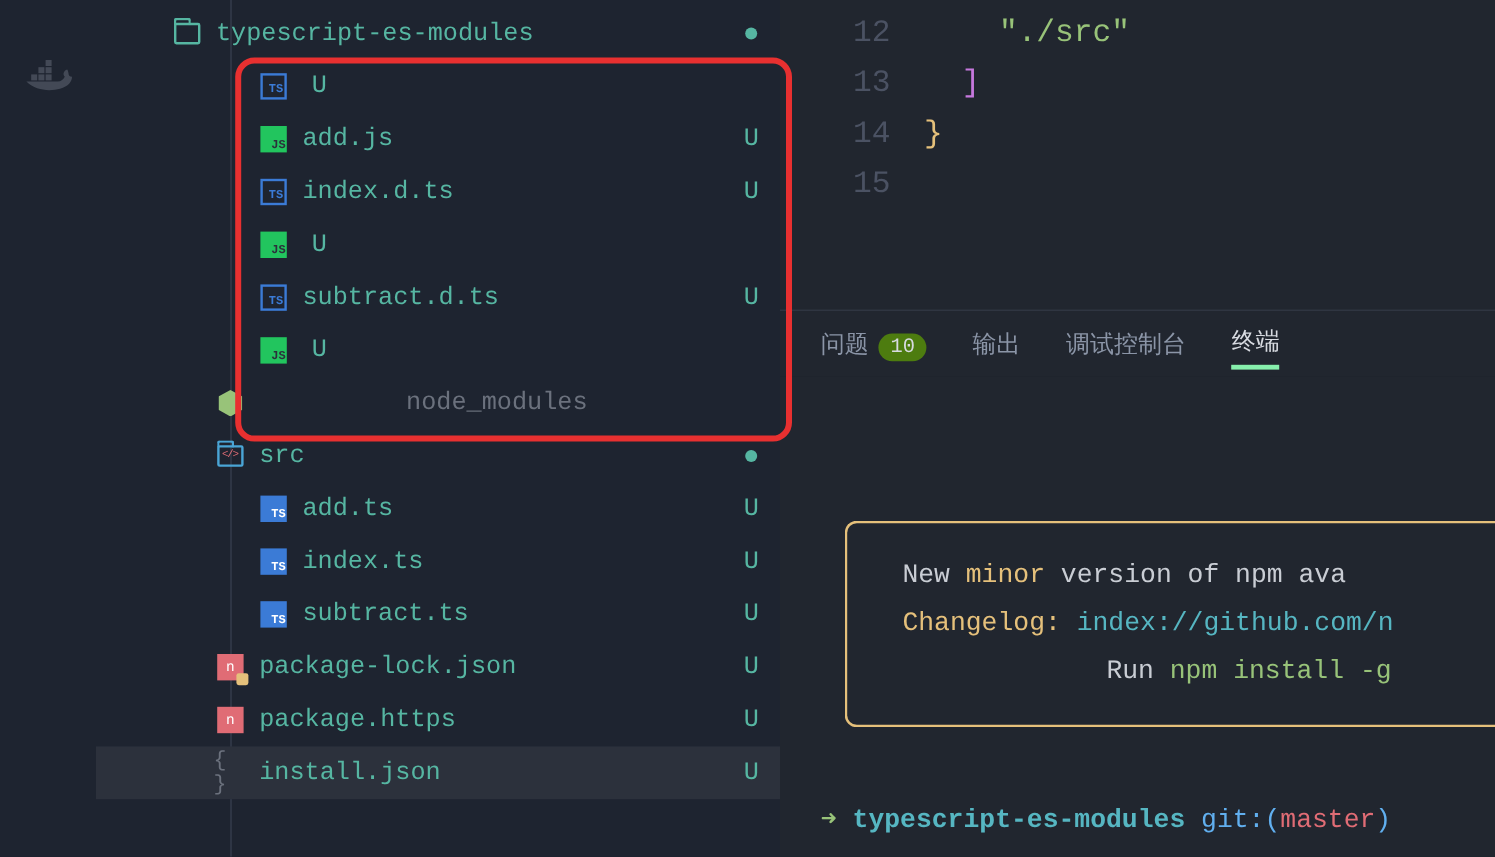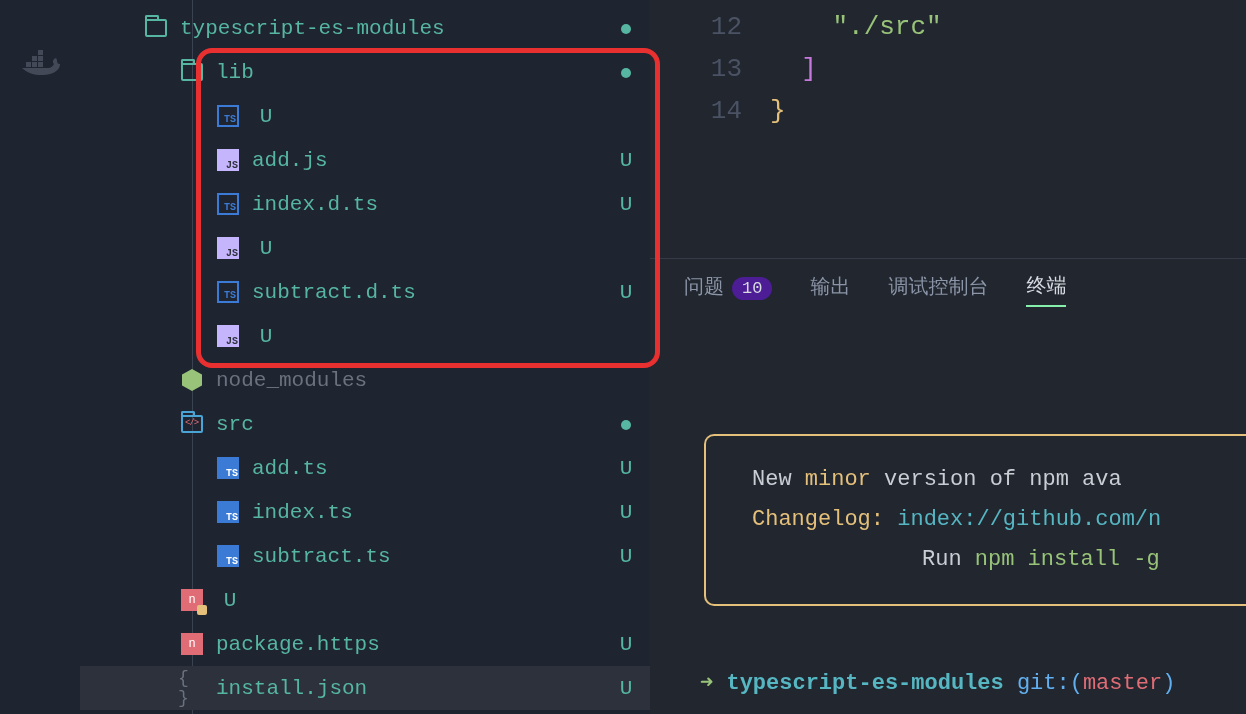--- a/index.html
+++ b/index.html
@@ -64,39 +64,39 @@
     content:''; position:absolute; top:-6px; left:-2px; width:10px; height:4px; border:2px solid #4aa5d6; border-bottom:none; border-radius:2px 2px 0 0;
   }
   .folder-src-icon::after {
     content:'</>'; position:absolute; font-size:9px; color:#e06c75; left:2px; top:1px; letter-spacing:-1px;
   }
   .ts-icon {
     width: 22px; height: 22px; border: 2px solid #3b7bd6; background: transparent; display:flex; align-items:flex-end; justify-content:flex-end; font-size:10px; font-weight:bold; color:#3b7bd6; padding:0 1px 0 0;
   }
   .ts-icon.solid { background:#3b7bd6; color:#fff; border:none; width:22px; height:22px; }
   .js-icon {
-    width: 22px; height: 22px; background:#c4b5fd; display:flex; align-items:flex-end; justify-content:flex-end; font-size:10px; font-weight:bold; color:#2c313c; padding:0 1px 0 0;
+    width: 22px; height: 22px; background:#22c55e; display:flex; align-items:flex-end; justify-content:flex-end; font-size:10px; font-weight:bold; color:#2c313c; padding:0 1px 0 0;
   }
   .node-icon {
     width: 20px; height: 22px;
     background: #98c379;
     clip-path: polygon(50% 0, 100% 25%, 100% 75%, 50% 100%, 0 75%, 0 25%);
   }
   .json-icon-pkg {
     width:22px; height:22px; background:#e06c75; display:flex; align-items:center; justify-content:center; color:#fff; font-size:12px;
   }
   .json-icon-lock {
     width:22px; height:22px; background:#e06c75; position:relative; display:flex; align-items:center; justify-content:center; color:#fff; font-size:12px;
   }
   .lock-badge {
     position:absolute; bottom:-4px; right:-4px; width:10px; height:10px; background:#e5c07b; border-radius:2px;
   }
   .brace-icon { font-size:18px; color:#6b717d; }
   .label { flex: 1; white-space: nowrap; overflow: hidden; }
-  .label.dim { color:#6b717d; }
+  .label.dim { color:#6b717d;text-align:center; }
   .status {
     width: 28px;
     text-align: center;
     font-size: 21px;
     color: #56b6a2;
     margin-right: 10px;
   }
   .dot { width:10px; height:10px; border-radius:50%; background:#56b6a2; display:inline-block; }
   .highlight-box {
     position:absolute;
@@ -146,22 +146,22 @@
     border-top: 1px solid #343a46;
     display:flex;
     align-items:center;
     gap: 38px;
     padding-left: 34px;
     font-size: 20px;
     color:#8b95a7;
     background:#21262f;
   }
   .panel-tab { padding: 6px 0; cursor:pointer; }
-  .panel-tab.active { color:#d7dae0; border-bottom: 2px solid #86efac; }
-  .badge { background:#4c1d95; color:#d7dae0; border-radius: 14px; padding: 2px 10px; font-size:17px; margin-left:8px; }
+  .panel-tab.active { color:#d7dae0; border-bottom: 4px solid #86efac; }
+  .badge { background:#4d7c0f; color:#d7dae0; border-radius: 14px; padding: 2px 10px; font-size:17px; margin-left:8px; }
 
   .terminal {
     flex:1;
     background:#21262f;
     font-size: 22px;
     line-height: 40px;
     padding: 20px 13px 0 36px;
     position: relative;
     overflow:hidden;
   }
@@ -180,21 +180,21 @@
     color:#c9cdd4;
   }
   .t-yellow { color:#e5c07b; }
   .t-cyan { color:#56b6c2; }
   .t-green { color:#98c379; }
   .t-red { color:#e06c75; }
   .t-blue { color:#61afef; }
   .prompt-row {
     position:absolute;
     bottom: 10px;
-    left: 50px;
+    left: 34px;
     white-space: nowrap;
     font-size:22px;
   }
 </style>
 </head>
 <body>
 
 <div class="activity-bar">
   <div class="docker-icon">
     <svg width="40" height="32" viewBox="0 0 40 32" fill="currentColor">
@@ -216,28 +216,20 @@
     <span class="indent" style="width:62px"></span>
     <span class="icon-slot">
         <span class="folder-open-icon"></span>
       </span>
     <span class="label">typescript-es-modules</span>
     <span class="status"><span class="dot"></span></span>
   </div>
 
   <div id="tree-items">
       <div class="tree-row">
-        <span class="indent" style="width:98px"></span>
-        <span class="icon-slot">
-          <span class="folder-icon"></span>
-        </span>
-        <span class="label">lib</span>
-        <span class="status"><span class="dot"></span></span>
-      </div>
-      <div class="tree-row">
         <span class="indent" style="width:134px"></span>
         <span class="icon-slot">
           <span class="ts-icon">TS</span>
         </span>
         <span class="status">U</span>
       </div>
       <div class="tree-row">
         <span class="indent" style="width:134px"></span>
         <span class="icon-slot">
           <span class="js-icon">JS</span>
@@ -313,20 +305,21 @@
           <span class="ts-icon solid">TS</span>
         </span>
         <span class="label">subtract.ts</span>
         <span class="status">U</span>
       </div>
       <div class="tree-row">
         <span class="indent" style="width:98px"></span>
         <span class="icon-slot">
           <span class="json-icon-lock">n<span class="lock-badge"></span></span>
         </span>
+        <span class="label">package-lock.json</span>
         <span class="status">U</span>
       </div>
       <div class="tree-row">
         <span class="indent" style="width:98px"></span>
         <span class="icon-slot">
           <span class="json-icon-pkg">n</span>
         </span>
         <span class="label">package.https</span>
         <span class="status">U</span>
       </div>
@@ -342,20 +335,21 @@
 
   <div class="highlight-box"></div>
 </div>
 
 <div class="main">
   <div class="editor">
     <div class="gutter" id="gutter">
         <div class="ln">12</div>
         <div class="ln">13</div>
         <div class="ln">14</div>
+        <div class="ln">15</div>
       </div>
     <div class="code" id="code">
         <div class="cl">    <span class="tok-str">"./src"</span></div>
         <div class="cl">  <span class="tok-br-p">]</span></div>
         <div class="cl"><span class="tok-br-y">}</span></div>
         <div class="cl"></div>
       </div>
   </div>
 
   <div class="panel-tabs" id="panel-tabs">

